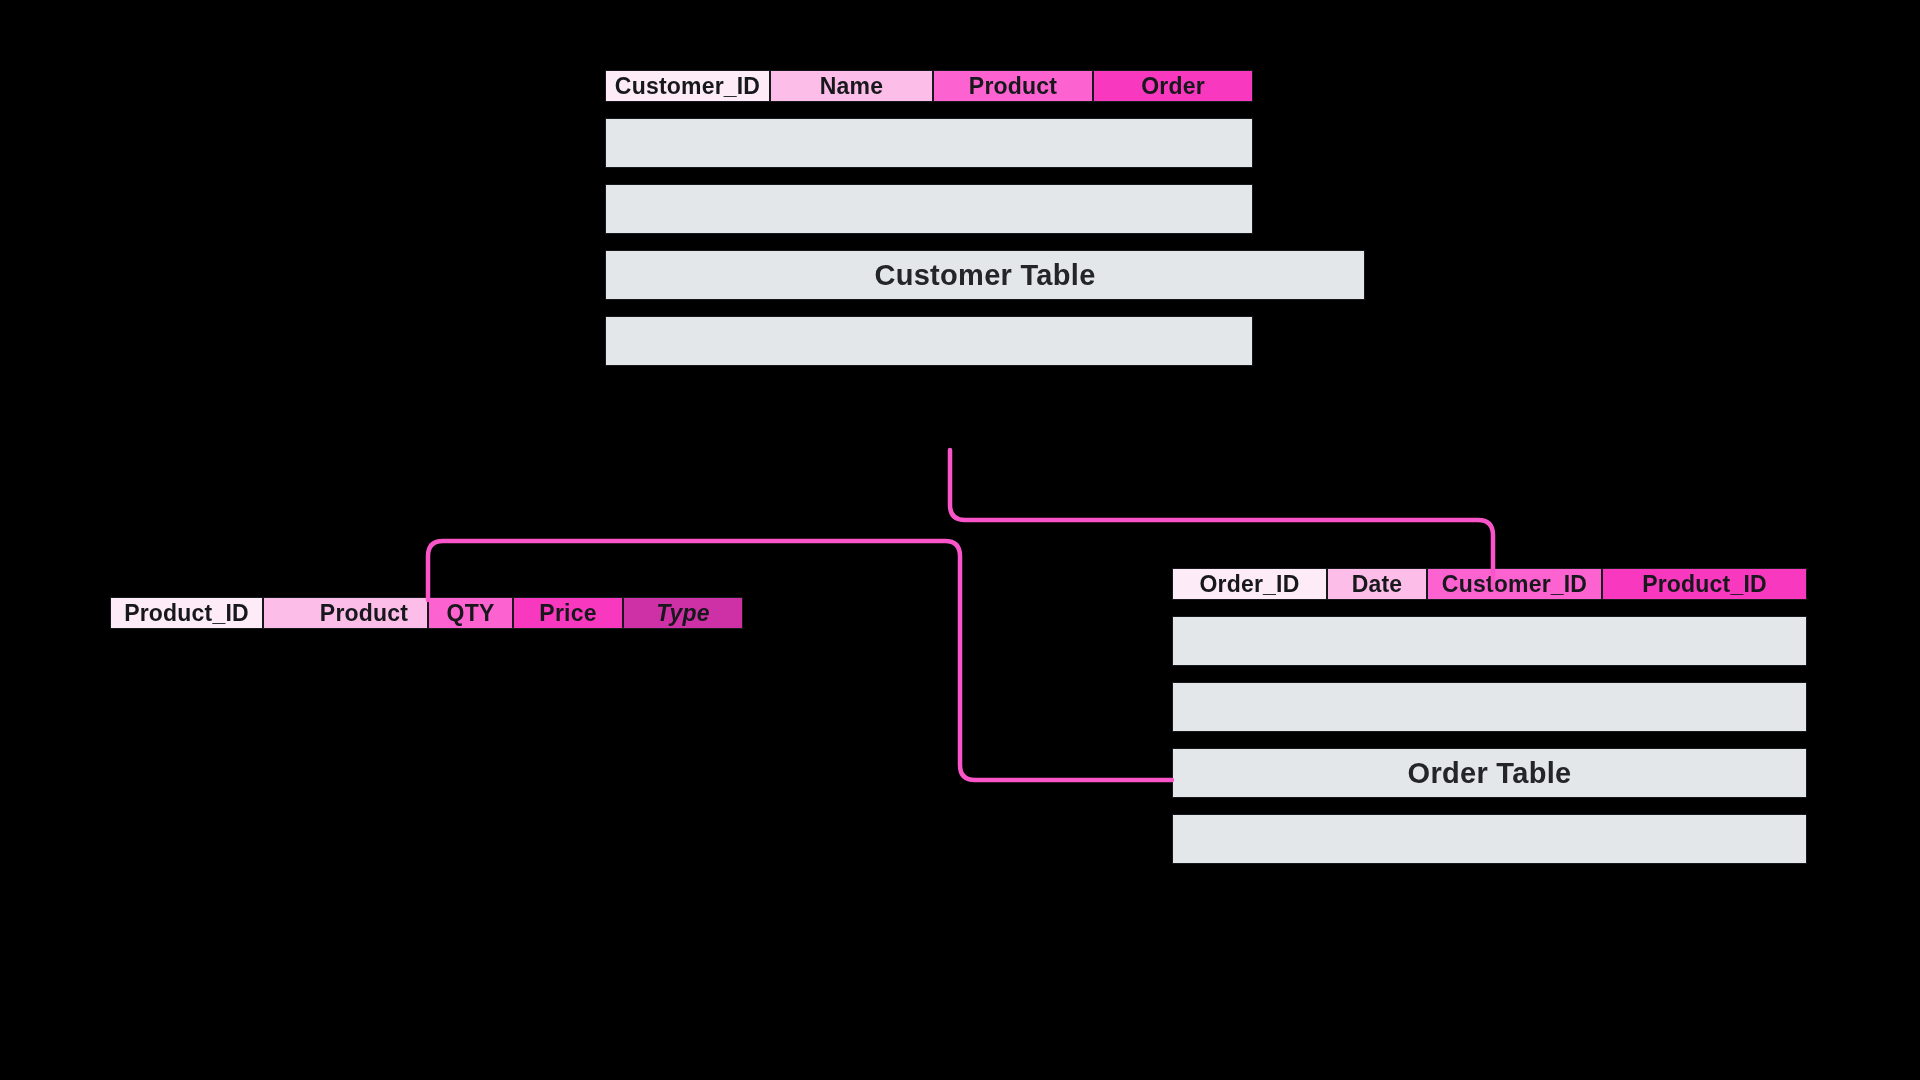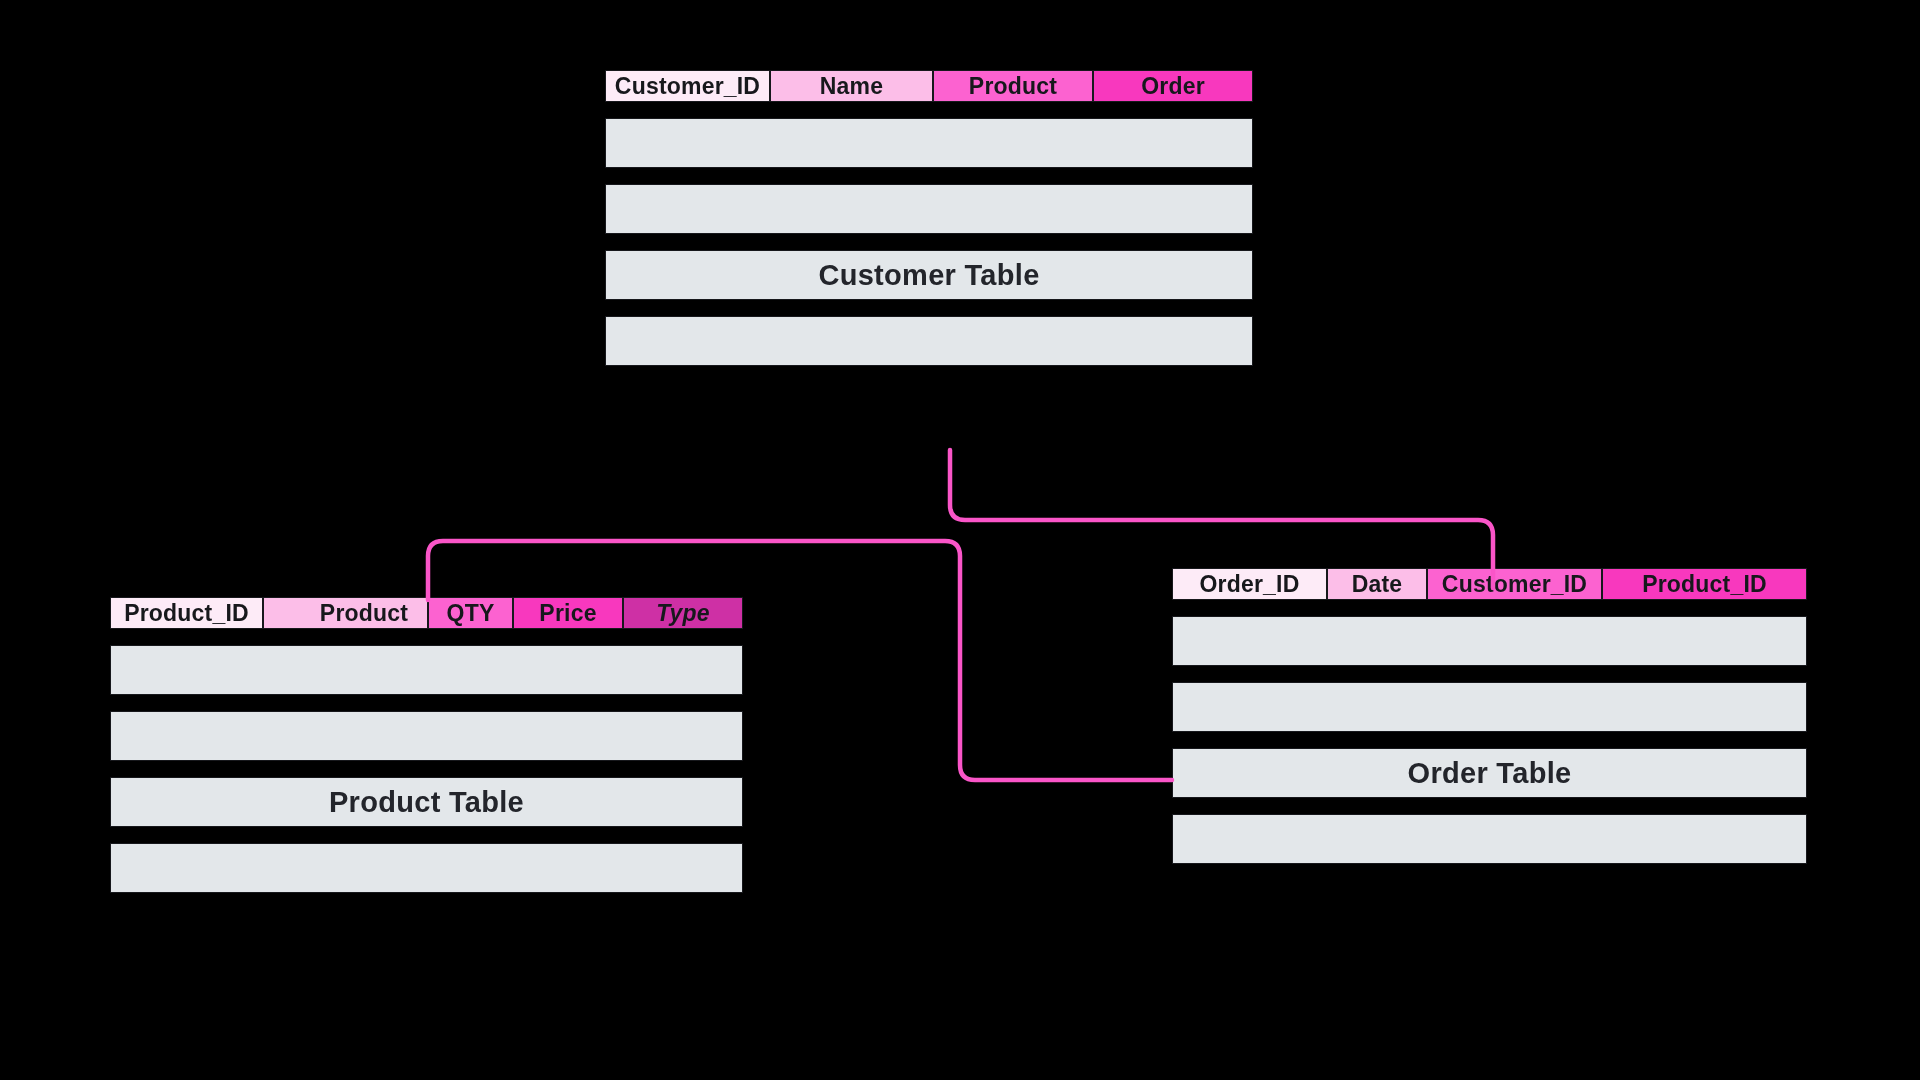--- a/index.html
+++ b/index.html
@@ -86,44 +86,35 @@
         <div class="header-cell" style="background: rgb(252, 190, 232); width: 163px; flex: 0 0 163px;">Name</div>
         <div class="header-cell" style="background: rgb(252, 98, 208); width: 160px; flex: 0 0 160px;">Product</div>
         <div class="header-cell" style="background: rgb(248, 56, 190); width: 160px; flex: 0 0 160px;">Order</div>
       </div>
     <div class="hdr-gap"></div>
     <div class="table-body">
         <div class="body-row" style="width: 648px;"></div>
         <div class="body-spacer"></div>
         <div class="body-row" style="width: 648px;"></div>
         <div class="body-spacer"></div>
-        <div class="body-row" style="width: 648px;">Customer Table</div>
+        <div class="body-row" style="width: 760px;">Customer Table</div>
         <div class="body-spacer"></div>
         <div class="body-row" style="width: 648px;"></div>
       </div>
   </div>
 
   <div class="table-block" id="tbl-product" style="left:110px; top:597px; width:640px;">
     <div class="header-row" style="width: 633px;">
         <div class="header-cell" style="background: rgb(253, 235, 247); width: 153px; flex: 0 0 153px;">Product_ID</div>
         <div class="header-cell" style="background: rgb(252, 190, 232); width: 165px; flex: 0 0 165px; padding-left: 37px;">Product</div>
         <div class="header-cell" style="background: rgb(252, 98, 208); width: 85px; flex: 0 0 85px;">QTY</div>
         <div class="header-cell" style="background: rgb(248, 56, 190); width: 110px; flex: 0 0 110px;">Price</div>
         <div class="header-cell" style="background: rgb(206, 48, 165); width: 120px; flex: 0 0 120px; font-style: italic;">Type</div>
       </div>
     <div class="hdr-gap"></div>
-    <div class="table-body">
-        <div class="body-row" style="width: 633px;"></div>
-        <div class="body-spacer"></div>
-        <div class="body-row" style="width: 633px;"></div>
-        <div class="body-spacer"></div>
-        <div class="body-row" style="width: 633px;">Product Table</div>
-        <div class="body-spacer"></div>
-        <div class="body-row" style="width: 633px;"></div>
-      </div>
   </div>
 
   <div class="table-block" id="tbl-order" style="left:1172px; top:568px; width:638px;">
     <div class="header-row" style="width: 635px;">
         <div class="header-cell" style="background: rgb(253, 235, 247); width: 155px; flex: 0 0 155px;">Order_ID</div>
         <div class="header-cell" style="background: rgb(252, 190, 232); width: 100px; flex: 0 0 100px;">Date</div>
         <div class="header-cell" style="background: rgb(252, 98, 208); width: 175px; flex: 0 0 175px;">Customer_ID</div>
         <div class="header-cell" style="background: rgb(248, 56, 190); width: 205px; flex: 0 0 205px;">Product_ID</div>
       </div>
     <div class="hdr-gap"></div>

